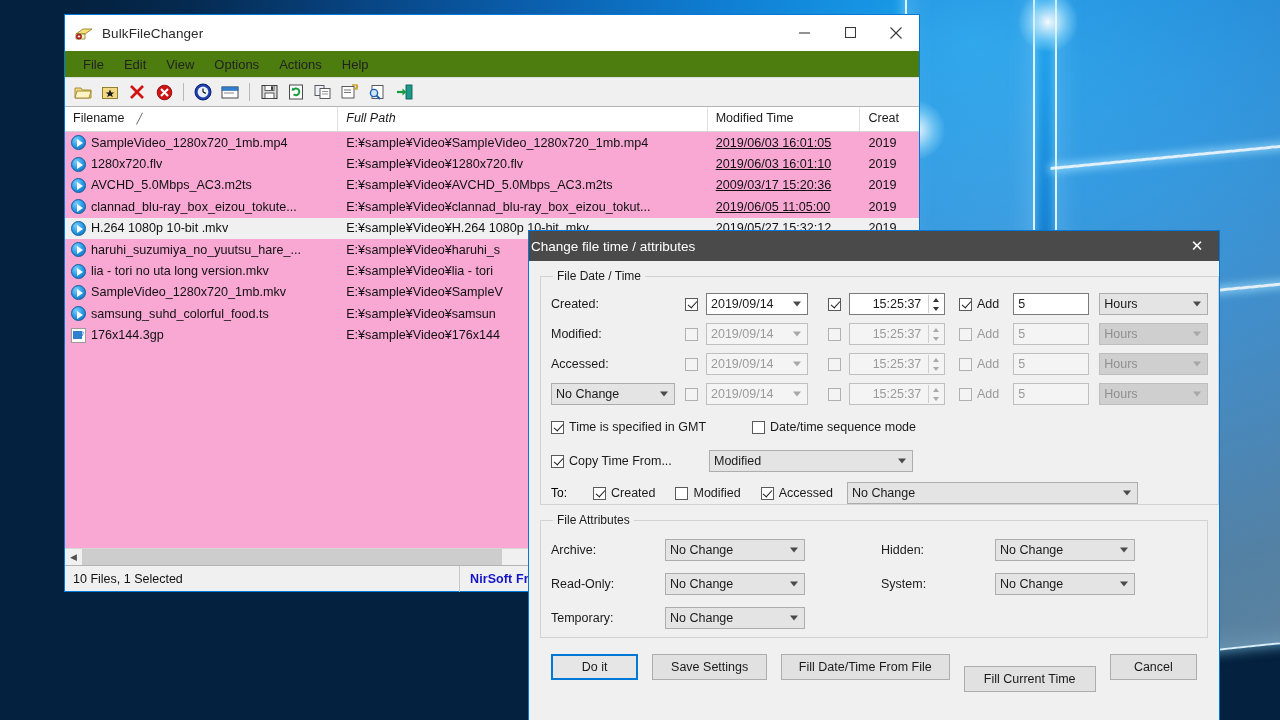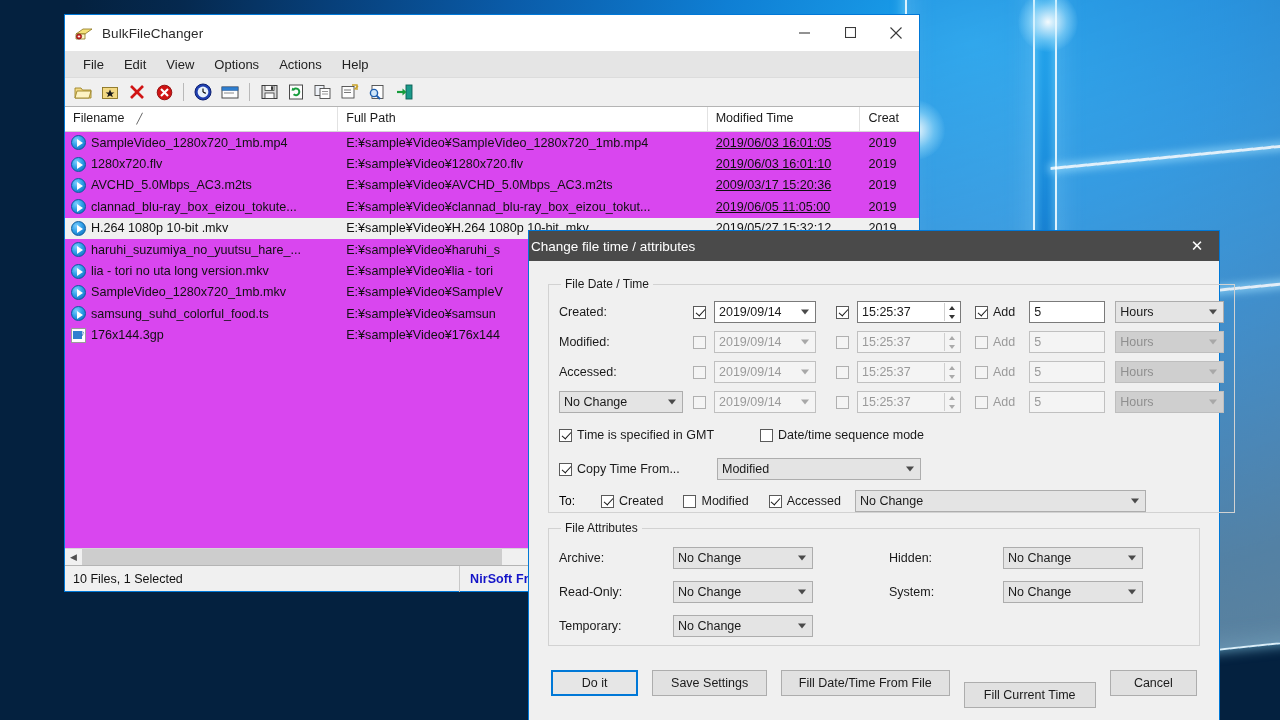--- a/index.html
+++ b/index.html
@@ -71,21 +71,21 @@
     font-size: 13.5px; color: #2b2b2b; letter-spacing: 0.1px;
   }
   .wbtn {
     width: 46px; height: 35px;
     display: flex; align-items: center; justify-content: center;
     color: #3a3a3a;
   }
   #win-controls { position: absolute; right: 0; top: 0; display: flex; }
 
   #menubar {
-    height: 26px; background: #e5e5e5;
+    height: 26px; background: #4d7c0f;
     display: flex; align-items: center;
     padding-left: 8px; flex: none;
     border-bottom: none;
   }
   .menu-item {
     font-size: 13px; color: #222;
     padding: 3px 10px;
     cursor: default;
   }
 
@@ -97,34 +97,34 @@
     padding-left: 6px; flex: none; gap: 3px;
   }
   .tb-btn {
     width: 24px; height: 24px;
     display: flex; align-items: center; justify-content: center;
     position: relative;
   }
   .tb-sep { width: 1px; height: 18px; background: #b9b9b9; margin: 0 4px; }
 
   
-  #list-area { flex: 1; display: flex; flex-direction: column; background: #d946ef; min-height: 0; }
+  #list-area { flex: 1; display: flex; flex-direction: column; background: #f9a8d4; min-height: 0; }
   #list-header {
     display: flex; height: 25px; flex: none;
     background: #ffffff;
     border-bottom: 1px solid #d6d6d6;
   }
   .col-head {
     font-size: 12.5px; color: #1a1a1a;
     padding: 4px 0 0 8px;
     border-right: 1px solid #e2e2e2;
     position: relative; overflow: hidden; white-space: nowrap;
   }
   .col-fn { width: 281px; }
-  .col-fp { width: 380px; }
+  .col-fp { width: 380px; font-style: italic; }
   .col-mt { width: 157px; }
   .col-ct { width: 60px; border-right: none; }
   .sort-arrow { font-size: 10px; color: #555; margin-left: 12px; }
 
   #rows { flex: 1; overflow: hidden; }
   .row { display: flex; height: 21.4px; align-items: center; font-size: 12.6px; color: #111; }
   .row.sel { background: #f0f0f0; }
   .cell { padding-left: 8px; overflow: hidden; white-space: nowrap; }
   .cell-fn { width: 281px; display: flex; align-items: center; padding-left: 6px; }
   .cell-fp { width: 380px; }
@@ -196,21 +196,21 @@
   #dlg-close {
     position: absolute; right: 0; top: 0;
     width: 44px; height: 30px;
     display: flex; align-items: center; justify-content: center;
     color: #ffffff; font-size: 15px;
   }
   #dlg-body { flex: 1; padding: 8px 11px 0 11px; position: relative; }
 
   fieldset.grp {
     border: 1px solid #d2d2d2;
-    margin: 8px; padding: 6px 10px 10px 10px;
+    margin: 0; padding: 6px 10px 10px 10px;
     position: relative;
   }
   fieldset.grp > legend {
     font-size: 12px; color: #1a1a1a; padding: 0 4px; margin-left: 2px;
   }
 
   .drow { display: flex; align-items: center; height: 30px; }
   .dlabel { width: 134px; font-size: 12.5px; color: #1a1a1a; }
 
   .cb {
@@ -247,21 +247,21 @@
     background: #ffffff; border-left: 1px solid #cfcfcf;
     display: flex; flex-direction: column;
   }
   .spin.dis { background: #f4f4f4; }
   .spin > div { flex: 1; display: flex; align-items: center; justify-content: center; }
   .sp-up { width:0;height:0;border-left:3px solid transparent;border-right:3px solid transparent;border-bottom:4px solid #333; }
   .sp-dn { width:0;height:0;border-left:3px solid transparent;border-right:3px solid transparent;border-top:4px solid #333; }
   .sp-up.dis { border-bottom-color:#aaa; } .sp-dn.dis { border-top-color:#aaa; }
 
   .w-date { width: 102px; }
-  .w-time { width: 104px; }
+  .w-time { width: 96px; justify-content: center; }
   .w-num  { width: 76px; }
   .w-unit { width: 109px; }
   .cb-lbl { font-size: 12.5px; color: #1a1a1a; margin-left: 5px; }
   .cb-lbl.dis { color: #9a9a9a; }
 
   .gap8 { width: 8px; flex: none; }
   .gap10 { width: 10px; flex: none; }
   .gap14 { width: 14px; flex: none; }
   .gap20 { width: 20px; flex: none; }
 

